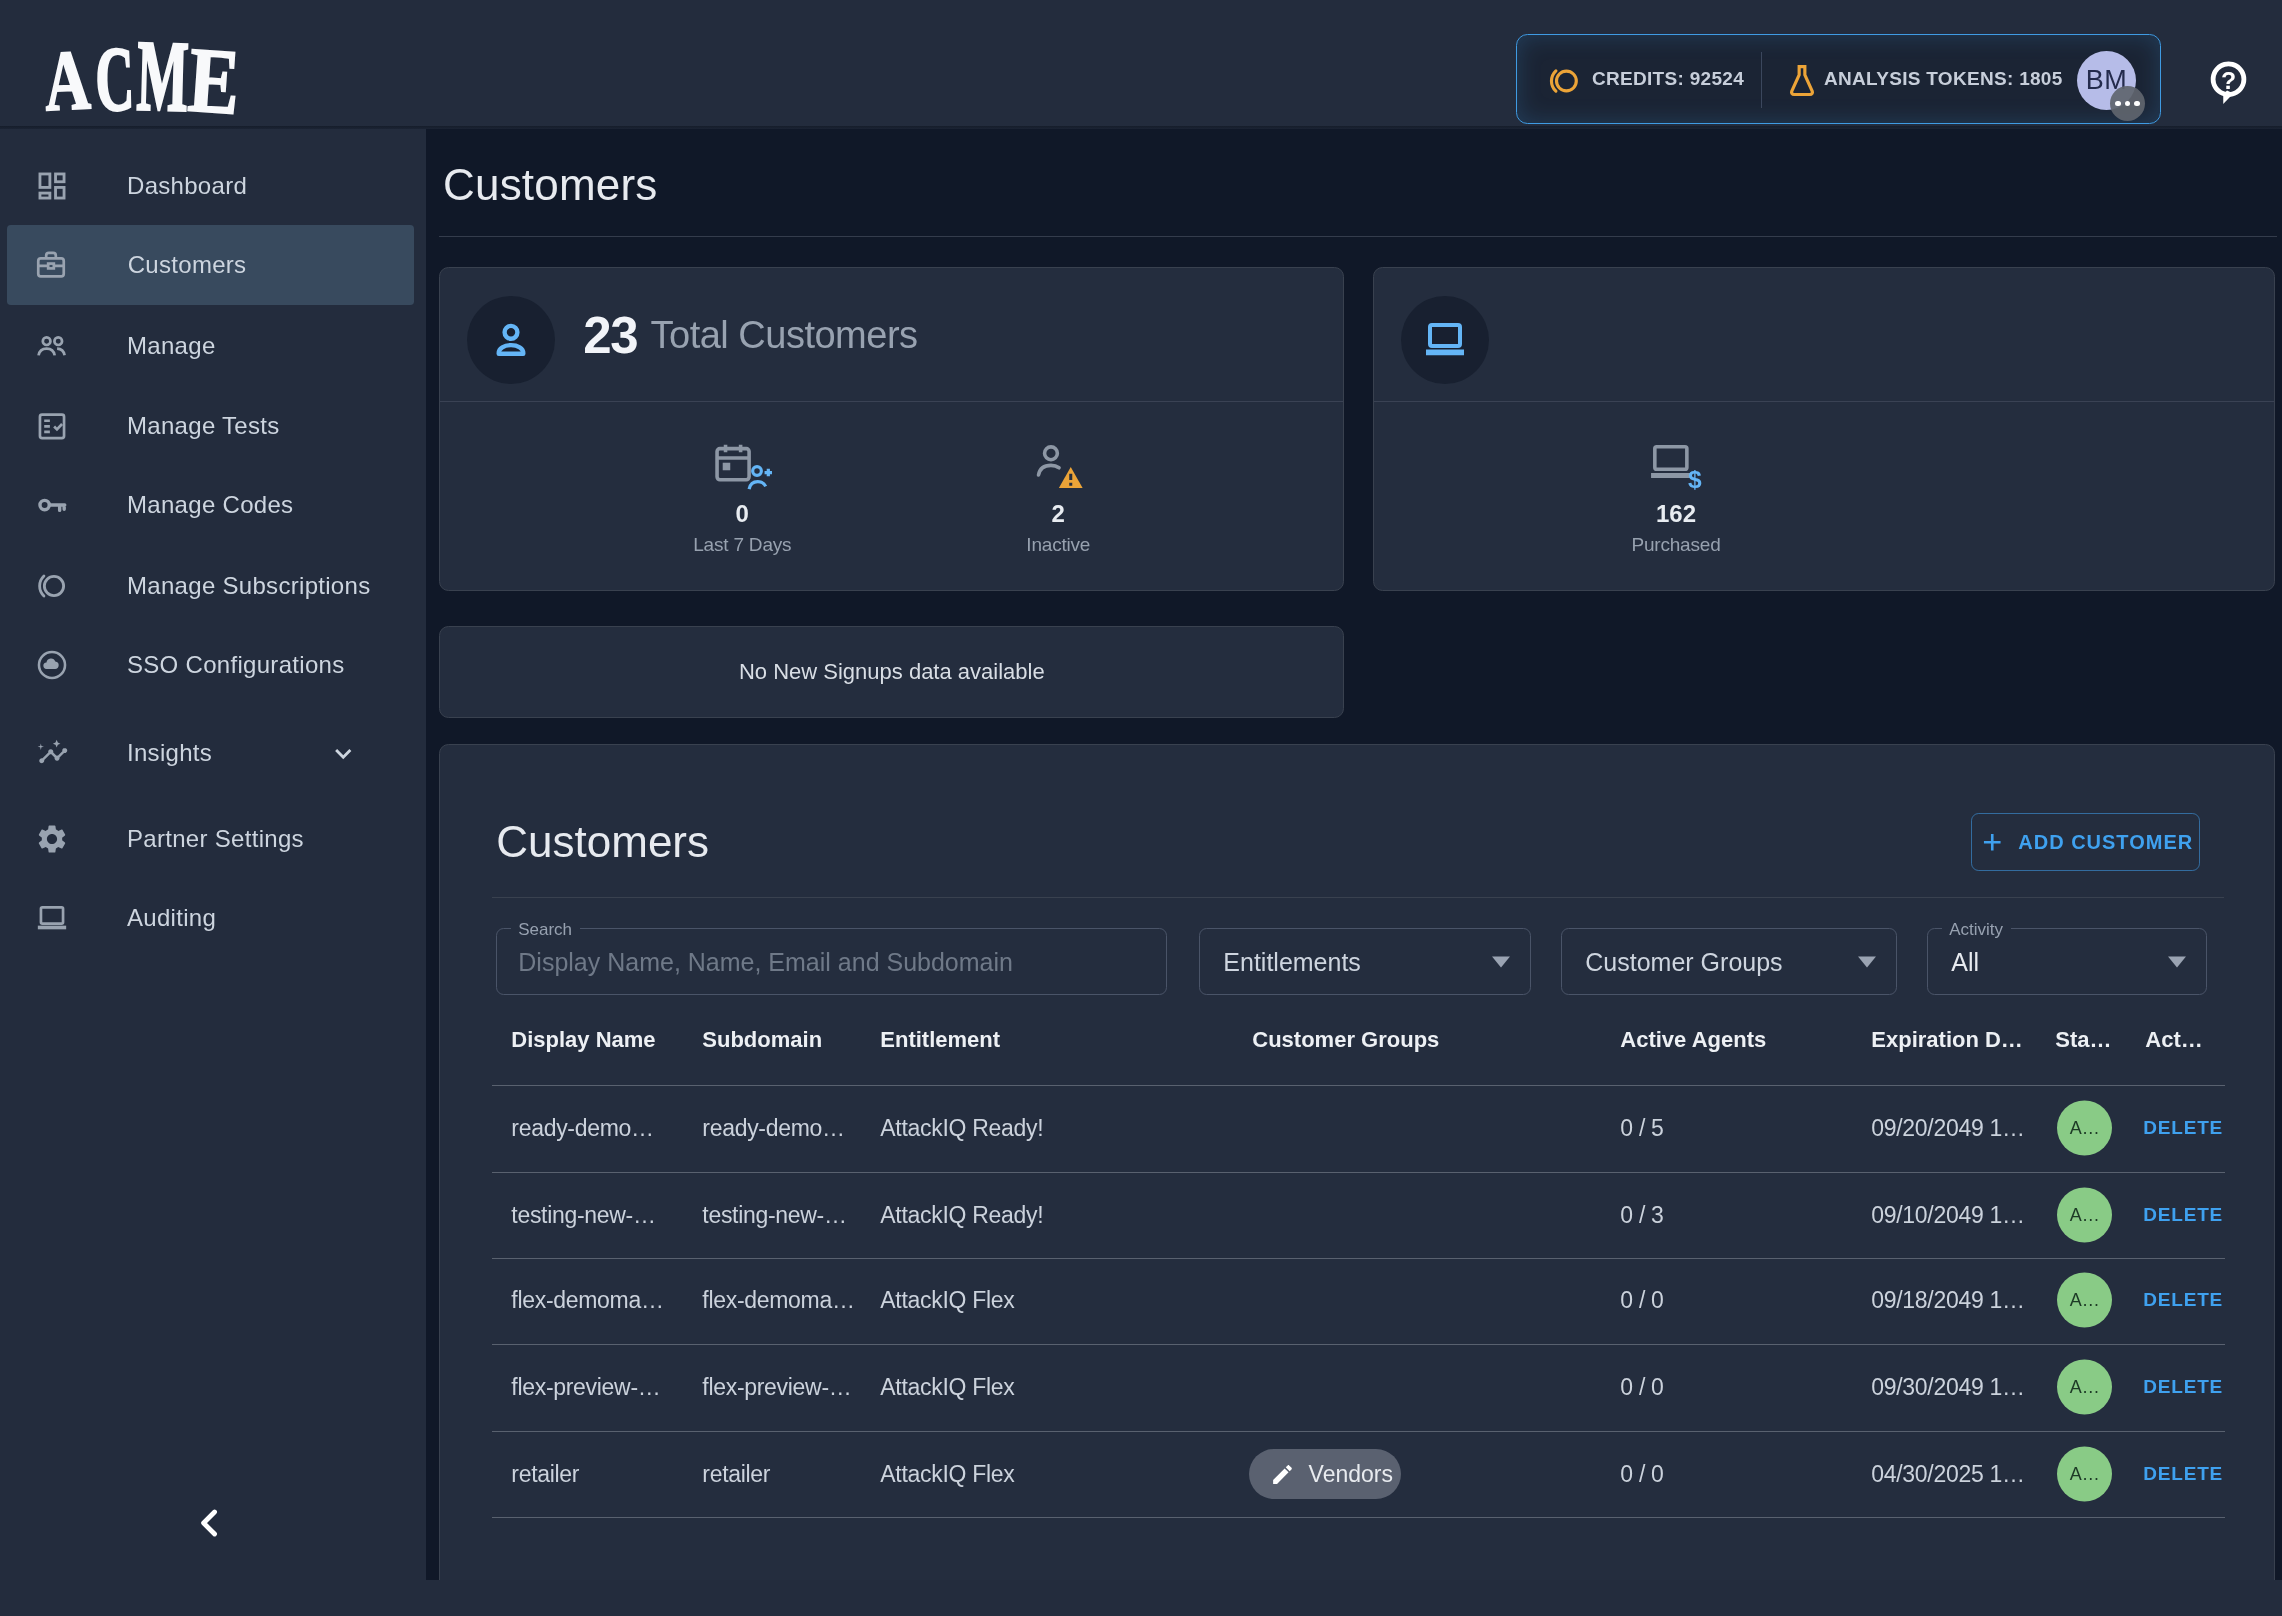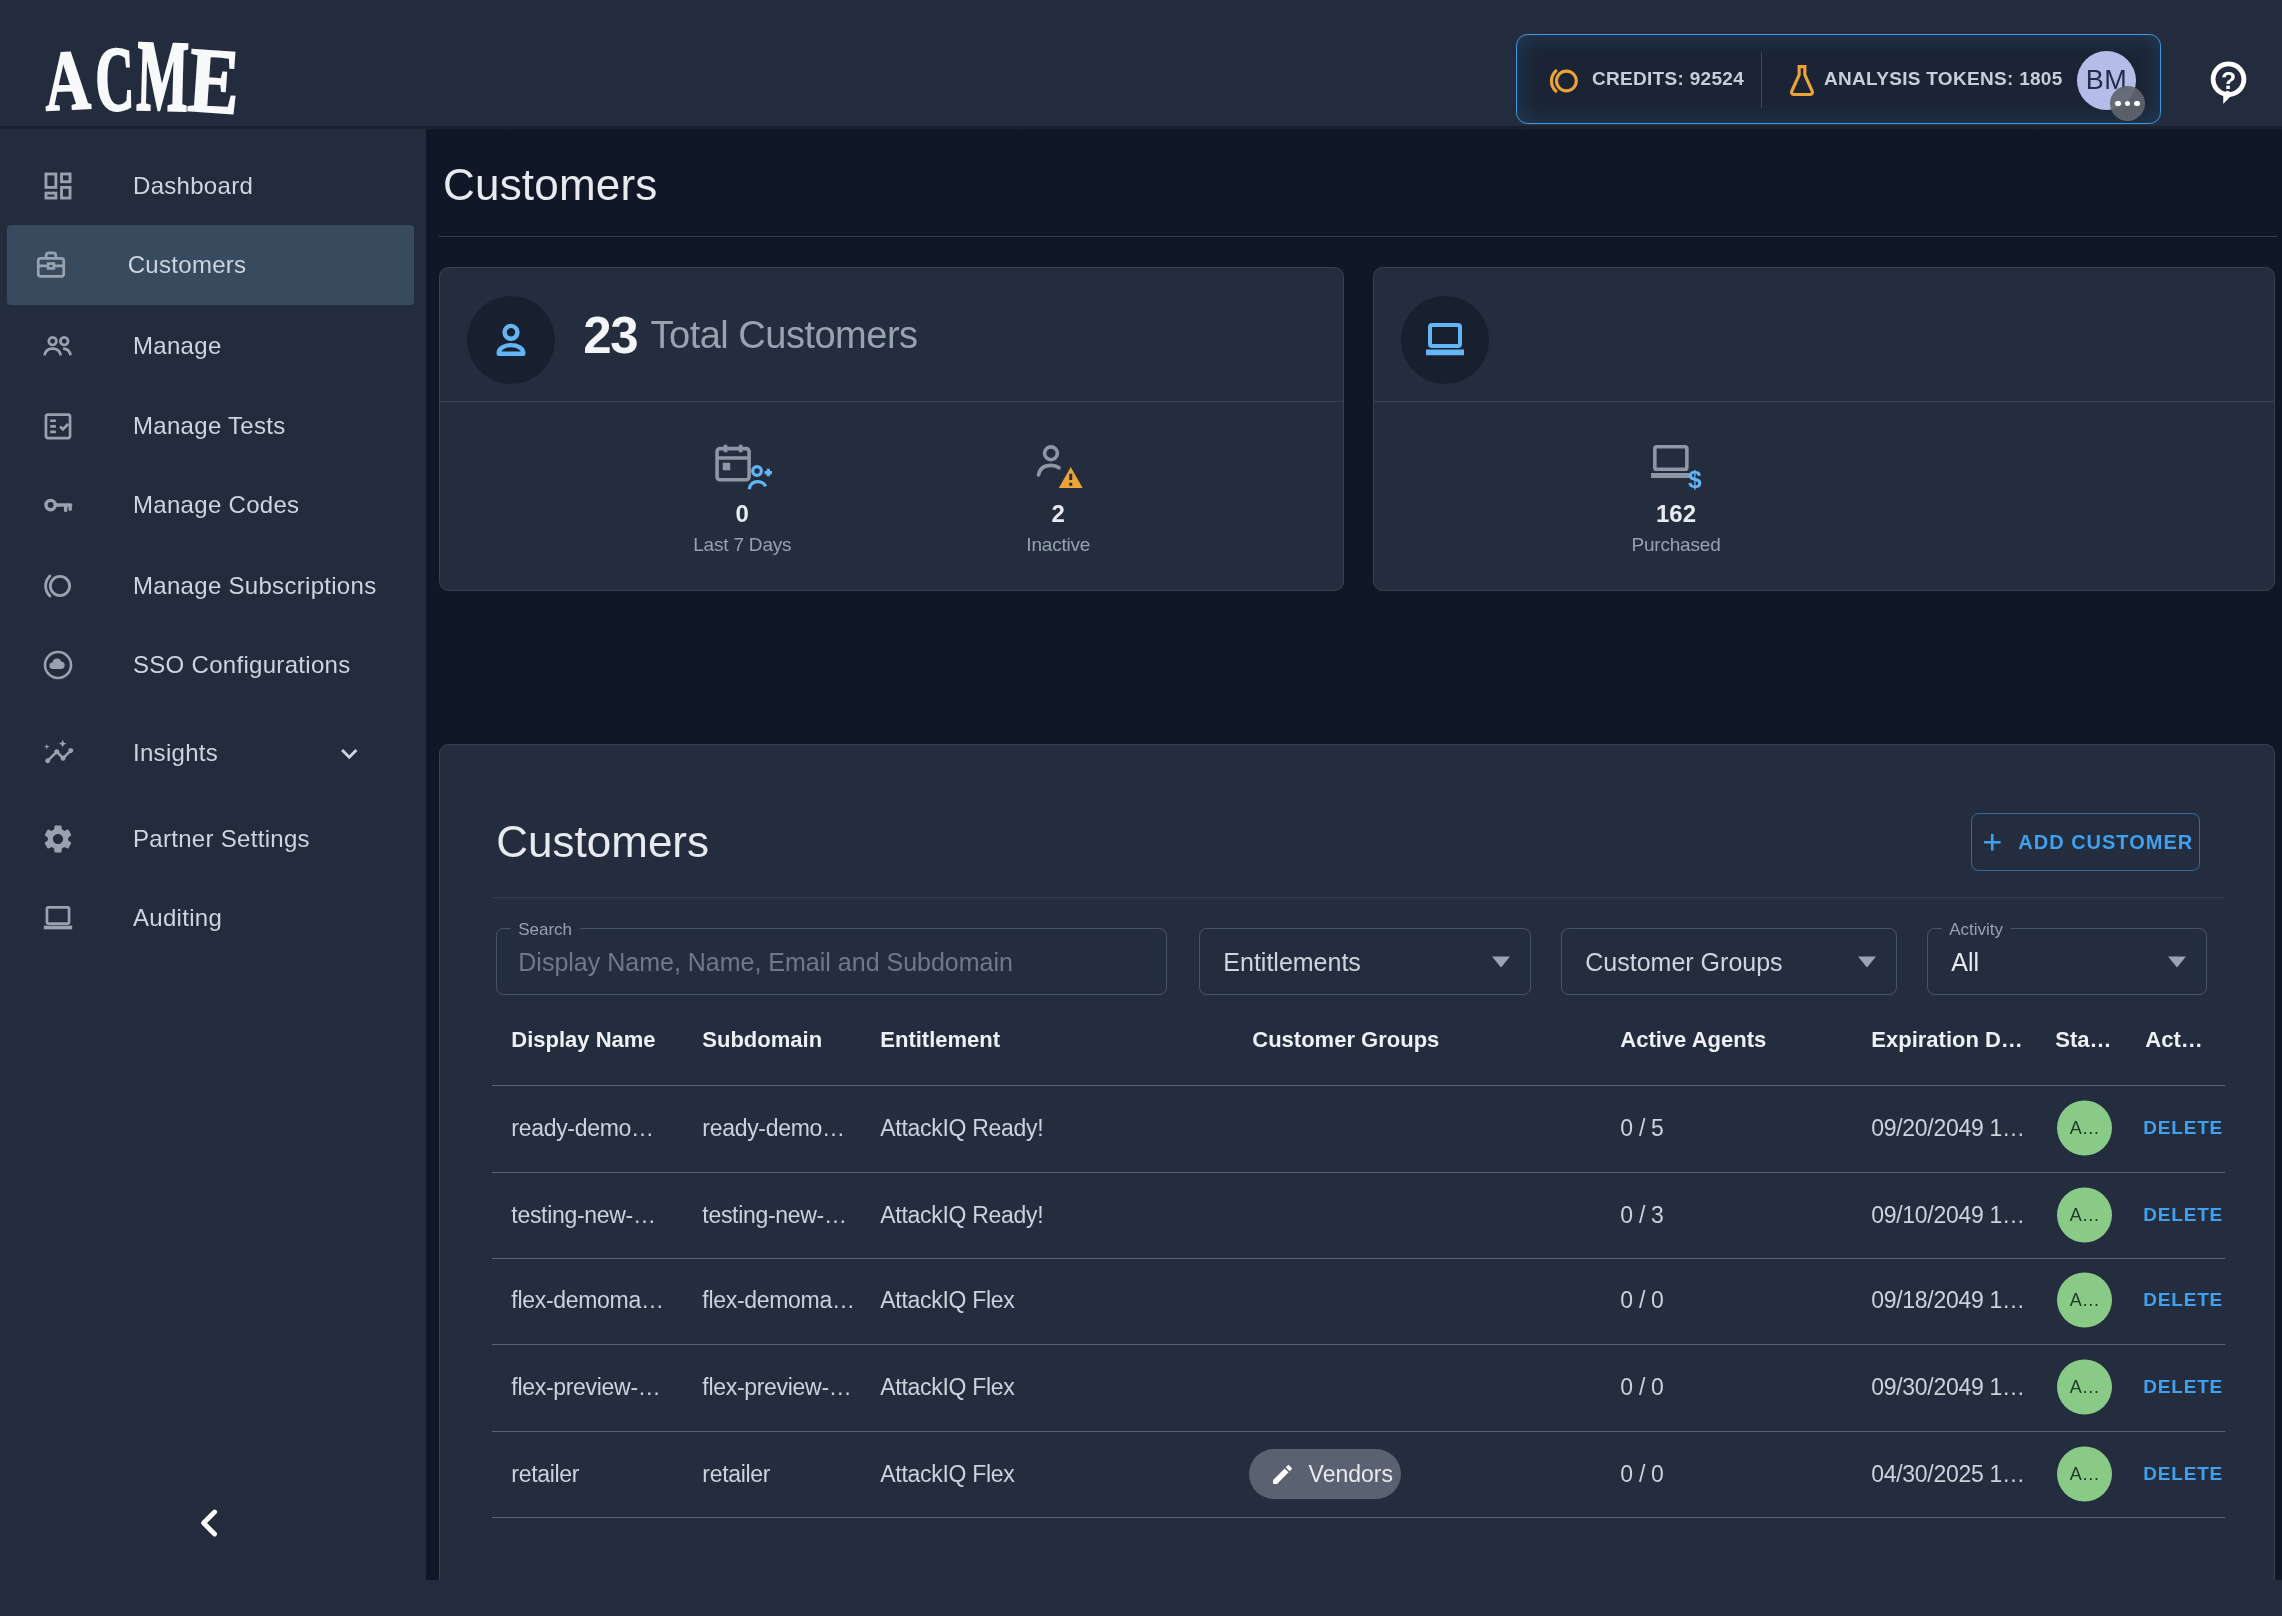--- a/index.html
+++ b/index.html
@@ -12,21 +12,21 @@
 
 #credbox { position:absolute; left:1516px; top:34px; width:645px; height:90px; border:1.9px solid #3F9BE3; border-radius:11.4px; background:#1B2434; box-shadow: inset 0 0 25px rgba(63,155,227,0.22); }
 #creddiv { position:absolute; left:244px; top:17px; width:1px; height:56px; background:#3B475D; }
 .chiptext { font-size:19px; font-weight:bold; color:#C7CEDA; letter-spacing:0.3px; }
 
 #avatar { position:absolute; left:2077px; top:51px; width:59px; height:59px; border-radius:50%; background:#B6BCE8; color:#242B4D; font-size:27px; display:flex; align-items:center; justify-content:center; letter-spacing:0.5px; }
 #dots { position:absolute; left:2110px; top:86px; width:35px; height:35px; border-radius:50%; background:rgba(96,101,110,0.92); display:flex; align-items:center; justify-content:center; gap:3.8px; }
 #dots i { width:5.7px; height:5.7px; border-radius:50%; background:#fff; display:block; }
 
 #sidebar { position:absolute; left:0; top:128px; width:426px; height:1488px; background:#232C3D; }
-.nav { position:absolute; left:6px; width:416px; height:80px; }
+.nav { position:absolute; left:0; width:416px; height:80px; }
 .nav .ic { position:absolute; left:35px; top:50%; transform:translateY(-50%); width:34px; height:34px; color:#99A3B0; }
 .nav .lb { position:absolute; left:127px; top:50%; transform:translateY(-50%); font-size:24px; letter-spacing:0.3px; color:#CDD5DF; white-space:nowrap; }
 .nav.sel { left:6.7px; width:407px; border-radius:3.8px; background:#384A5E; }
 .nav.sel .ic { left:27.6px; }
 .nav.sel .lb { left:121px; }
 #collapse { position:absolute; left:188px; top:1371px; width:44px; height:48px; color:#FFFFFF; }
 
 #main { position:absolute; left:426px; top:128px; width:1857px; height:1452px; background:#101828; overflow:hidden; }
 #main h1 { position:absolute; left:17px; top:32px; font-size:44px; font-weight:normal; color:#E7EAEF; letter-spacing:0.2px; }
 #hdiv { position:absolute; left:13.3px; top:108px; width:1838px; height:1px; background:#343C4C; }
@@ -232,20 +232,23 @@
           <rect x="3" y="2.5" width="17" height="12" rx="1"></rect>
           <path d="M1 17.8h21" stroke-width="2.6"></path>
         </g>
         <text x="24.2" y="24.5" font-size="13" font-weight="bold" fill="#64B5F6" text-anchor="middle">$</text>
       </svg>
       <div class="num">162</div>
       <div class="cap">Purchased</div>
     </div>
   </div>
 
+  <div class="panel" style="left:13.3px; top:498px; width:905px; height:92px;">
+    <div style="position:absolute; left:0; top:0; width:100%; height:100%; display:flex; align-items:center; justify-content:center; font-size:22px; color:#D9DEE5;">No New Signups data available</div>
+  </div>
 
   <div class="panel" id="lower" style="left:13.3px; top:616px; width:1836px; height:999px;">
     <div style="position:absolute; left:56px; top:72px; font-size:44px; color:#E7EAEF;">Customers</div>
     <div style="position:absolute; left:52px; top:152px; width:1732px; height:1px; background:#39414F;"></div>
     <div id="addbtn">
       <svg width="28.5" height="28.5" viewBox="0 0 24 24" fill="none" stroke="#3FA1EF" stroke-width="2.2">
           <path d="M12 5v14M5 12h14"></path>
         </svg>
       <span>ADD CUSTOMER</span>
     </div>

